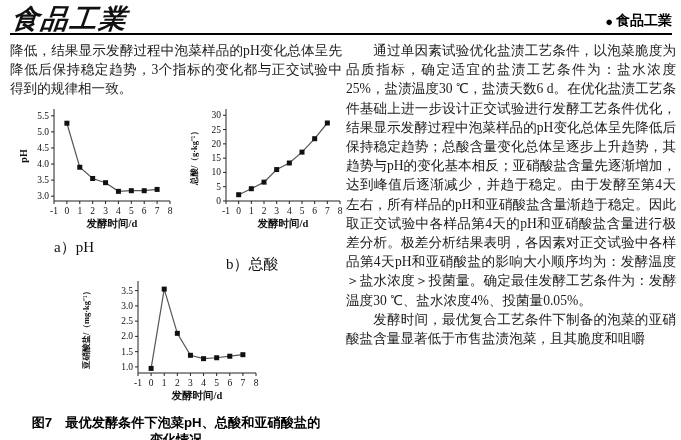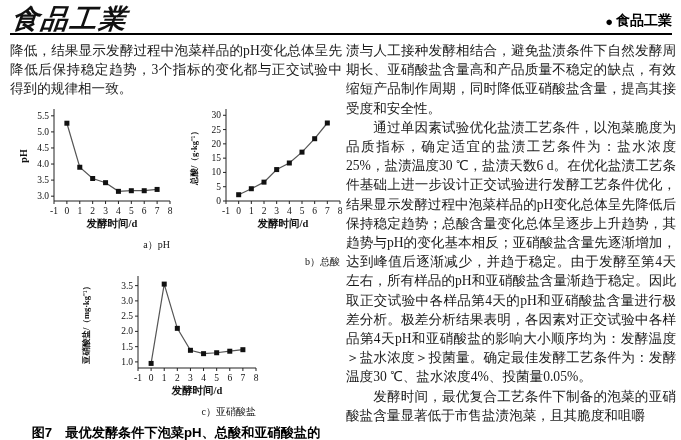--- a/index.html
+++ b/index.html
@@ -32,21 +32,21 @@
   .body-par{
     margin:0; font-size:13.6px; line-height:19.2px; text-align:justify;
     color:#1a1a1a;
   }
   .body-par.indent{text-indent:2em;}
   
   .figure{margin-top:6px;}
   .chart-row{display:flex; gap:10px; margin-left:6px;}
   .chart-block{display:block;}
   .chart-caption{
-    font-size:10px; color:#111; text-align:right; margin-top:1px;
+    font-size:15px; color:#111; text-align:left; margin-top:1px;
     font-family:"Liberation Serif", serif;
   }
   .cap-a{margin-left:38px; width:116px;}
   .cap-b{margin-left:40px; width:114px;margin-top:18px;}
   .cap-c{margin-left:60px; width:118px;}
   .chart-c-wrap{display:flex; justify-content:center; margin-top:3px;}
   .figure-caption{
     width:300px; margin:5px auto 0 auto; text-align:center;
     font-size:13.2px; font-weight:bold; line-height:17px; color:#000;
     font-family:"Liberation Sans", sans-serif;
@@ -215,26 +215,24 @@
                 <polyline points="73.11111111111111,91.42372881355931 86.22222222222223,12.101694915254242 99.33333333333333,56.33898305084745 112.44444444444444,78.30508474576271 125.55555555555556,81.66101694915254 138.66666666666666,80.7457627118644 151.77777777777777,79.22033898305084 164.88888888888889,77.69491525423729" fill="none" stroke="#555555" stroke-width="1.2"></polyline>
                 <rect x="70.61111111111111" y="88.92372881355931" width="5" height="5" fill="#111111"></rect>
                 <rect x="83.72222222222223" y="9.601694915254242" width="5" height="5" fill="#111111"></rect>
                 <rect x="96.83333333333333" y="53.83898305084745" width="5" height="5" fill="#111111"></rect>
                 <rect x="109.94444444444444" y="75.80508474576271" width="5" height="5" fill="#111111"></rect>
                 <rect x="123.05555555555556" y="79.16101694915254" width="5" height="5" fill="#111111"></rect>
                 <rect x="136.16666666666666" y="78.2457627118644" width="5" height="5" fill="#111111"></rect>
                 <rect x="149.27777777777777" y="76.72033898305084" width="5" height="5" fill="#111111"></rect>
                 <rect x="162.38888888888889" y="75.19491525423729" width="5" height="5" fill="#111111"></rect>
               </svg></div>
-          <div class="chart-caption cap-c">c）亚硝酸盐</div>
         </div>
       </div>
       <div class="figure-caption">图7　最优发酵条件下泡菜pH、总酸和亚硝酸盐的变化情况</div>
     </div>
   </div>
 
   <div class="col-right">
-    <p class="body-par">渍与人工接种发酵相结合，避免盐渍条件下自然发酵周期长、亚硝酸盐含量高和产品质量不稳定的缺点，有效缩短产品制作周期，同时降低亚硝酸盐含量，提高其接受度和安全性。</p>
     <p class="body-par indent">通过单因素试验优化盐渍工艺条件，以泡菜脆度为品质指标，确定适宜的盐渍工艺条件为：盐水浓度25%，盐渍温度30 ℃，盐渍天数6 d。在优化盐渍工艺条件基础上进一步设计正交试验进行发酵工艺条件优化，结果显示发酵过程中泡菜样品的pH变化总体呈先降低后保持稳定趋势；总酸含量变化总体呈逐步上升趋势，其趋势与pH的变化基本相反；亚硝酸盐含量先逐渐增加，达到峰值后逐渐减少，并趋于稳定。由于发酵至第4天左右，所有样品的pH和亚硝酸盐含量渐趋于稳定。因此取正交试验中各样品第4天的pH和亚硝酸盐含量进行极差分析。极差分析结果表明，各因素对正交试验中各样品第4天pH和亚硝酸盐的影响大小顺序均为：发酵温度＞盐水浓度＞投菌量。确定最佳发酵工艺条件为：发酵温度30 ℃、盐水浓度4%、投菌量0.05%。</p>
     <p class="body-par indent">发酵时间，最优复合工艺条件下制备的泡菜的亚硝酸盐含量显著低于市售盐渍泡菜，且其脆度和咀嚼</p>
   </div>
 
 </div>
 
 </body></html>

